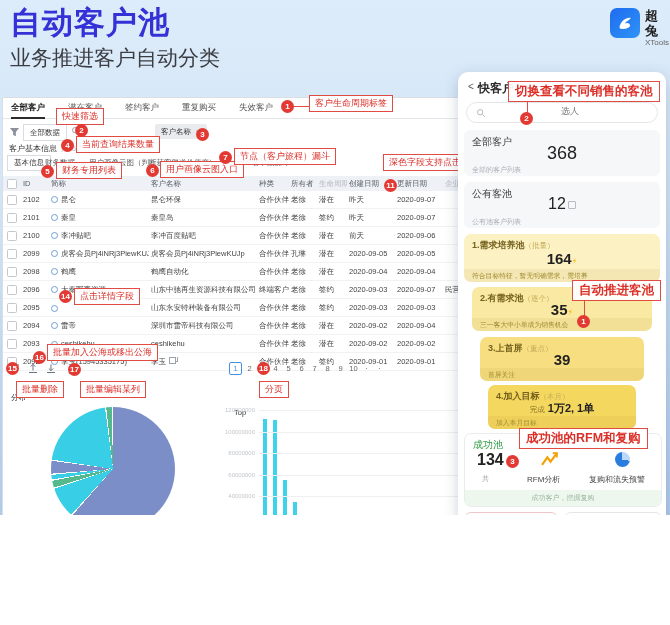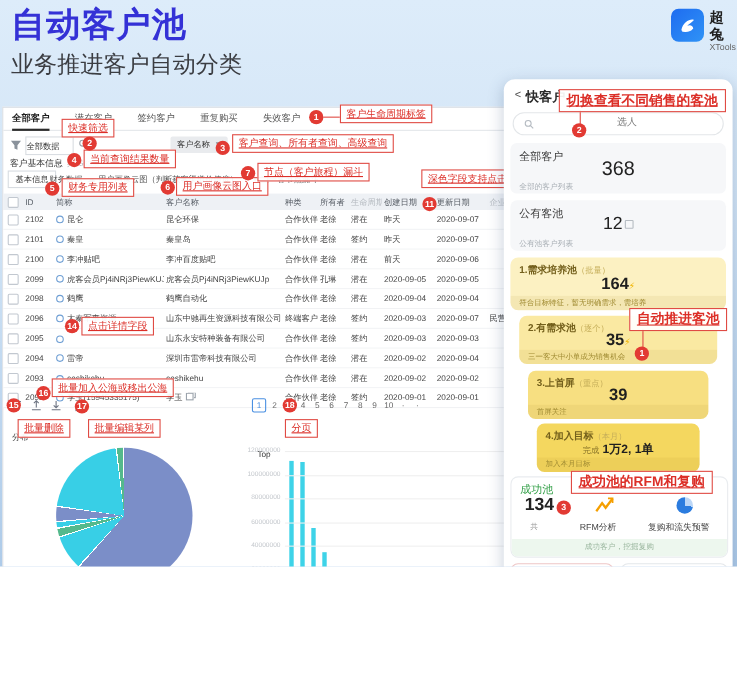--- a/index.html
+++ b/index.html
@@ -15,21 +15,21 @@
 .brand-txt{margin-left:5px;}
 .brand-name{font-size:13px;font-weight:bold;color:#1f1f1f;line-height:15px;}
 .brand-sub{font-size:8px;color:#666;}
 
 .main-panel{position:absolute;left:2px;top:97px;width:456px;height:486px;background:#fff;border:1px solid #d9dee4;z-index:1;}
 .tabs{position:absolute;left:0;top:0;width:100%;height:21px;border-bottom:1px solid #e4e7ea;display:flex;align-items:center;padding-left:8px;gap:23px;box-sizing:border-box;}
 .tab{font-size:8.5px;color:#555;white-space:nowrap;}
 .tab.active{color:#1c1c1c;font-weight:bold;border-bottom:2px solid #2c2c2c;padding-bottom:3px;margin-bottom:-5px;}
 .filter-row{position:absolute;left:0;top:26px;width:100%;height:18px;}
 .funnel-ic{position:absolute;left:6px;top:3px;}
-.scope-box{position:absolute;left:20px;top:0;width:42px;height:15px;border:1px solid #d9dde2;font-size:7.5px;color:#333;line-height:15px;background:#fff;}
+.scope-box{position:absolute;left:20px;top:0;width:42px;height:15px;border:1px solid #d9dde2;font-size:7.5px;color:#333;line-height:15px;text-align:center;background:#fff;}
 .mag{position:absolute;left:68px;top:2px;}
 .search-line{position:absolute;left:80px;top:0;width:66px;height:15px;border:none;border-bottom:1px solid #dcdfe3;background:transparent;font-size:8px;outline:none;}
 .field-select{position:absolute;left:152px;top:0;width:52px;height:15px;background:#e9ebee;border-radius:2px;font-size:7.5px;color:#333;display:flex;align-items:center;justify-content:center;gap:4px;}
 .caret{font-size:6px;color:#8a9097;}
 .info-row{position:absolute;left:6px;top:45px;font-size:8px;color:#333;}
 .info-count{font-size:7px;color:#b3b7bc;margin-left:4px;}
 .subtabs{position:absolute;left:0;top:57px;width:100%;height:16px;font-size:7.5px;color:#555;}
 .subtab-box{position:absolute;left:4px;top:0;border:1px solid #d8dce1;padding:2px 6px;background:#fff;color:#333;}
 .subtab{position:absolute;top:3px;white-space:nowrap;}
 .subtab .ic{color:#8a929b;font-size:8px;margin-right:2px;}
@@ -86,21 +86,21 @@
 .fail-card{position:absolute;left:6px;top:440px;width:92px;height:66px;border:1px solid #eec6c6;border-radius:7px;overflow:hidden;}
 .fail-title{position:absolute;left:7px;top:4px;font-size:10px;color:#d4403a;}
 .fail-foot{position:absolute;left:0;bottom:0;width:100%;height:14px;background:#fcf3f3;font-size:6.5px;color:#c9847f;text-align:center;line-height:14px;}
 .inv-card{position:absolute;left:106px;top:440px;width:96px;height:66px;border:1px solid #e4e7ea;border-radius:7px;overflow:hidden;}
 .inv-title{position:absolute;left:7px;top:4px;font-size:10px;color:#a6adb4;}
 .inv-center{position:absolute;left:0;top:27px;width:100%;text-align:center;font-size:9px;color:#c2c7cd;}
 .inv-foot{position:absolute;left:0;bottom:0;width:100%;height:14px;background:#f6f7f9;font-size:6.5px;color:#abb1b8;text-align:center;line-height:14px;}
 .pool-logo{position:absolute;left:8px;top:514px;display:flex;}
 .batch-btn{position:absolute;left:128px;top:515px;width:66px;height:20px;border:1px solid #c8cdd3;border-radius:10px;font-size:9px;color:#333;display:flex;align-items:center;justify-content:center;background:#fff;}
 
-.ann-box{position:absolute;background:rgba(255,255,255,.93);border:1px solid #e04b44;color:#dc2f28;font-size:9px;line-height:1;padding:3px 5px;white-space:nowrap;z-index:6;text-decoration:underline;}
+.ann-box{position:absolute;background:rgba(255,255,255,.93);border:1px solid #e04b44;color:#dc2f28;font-size:9px;line-height:1;padding:3px 5px;white-space:nowrap;z-index:6;}
 .ann-box.big{font-size:12.5px;font-weight:bold;padding:3px 6px;z-index:12;}
 .badge{position:absolute;width:13px;height:13px;border-radius:50%;background:#e23a33;color:#fff;font-size:8px;font-weight:bold;display:flex;align-items:center;justify-content:center;z-index:7;}
 .badge.top{z-index:12;}
 .conn{position:absolute;background:#e04b44;z-index:6;}
 </style>
 </head>
 <body>
 
 <div class="page">
 
@@ -466,21 +466,20 @@
   </div>
 
   <div class="badge" style="left:281px;top:100px;">1</div>
   <div class="conn" style="left:294px;top:106px;width:15px;height:1px;"></div>
   <div class="ann-box" style="left:309px;top:95px;">客户生命周期标签</div>
 
   <div class="ann-box" style="left:56px;top:108px;">快速筛选</div>
   <div class="badge" style="left:75px;top:124px;">2</div>
 
   <div class="badge" style="left:196px;top:128px;">3</div>
-  <div class="ann-box" style="left:211px;top:122px;">客户查询、所有者查询、高级查询</div>
 
   <div class="badge" style="left:61px;top:139px;">4</div>
   <div class="ann-box" style="left:76px;top:136px;text-align:center;">当前查询结果数量</div>
 
   <div class="badge" style="left:41px;top:165px;">5</div>
   <div class="ann-box" style="left:56px;top:162px;">财务专用列表</div>
 
   <div class="badge" style="left:146px;top:164px;">6</div>
   <div class="ann-box" style="left:160px;top:161px;">用户画像云图入口</div>
 

